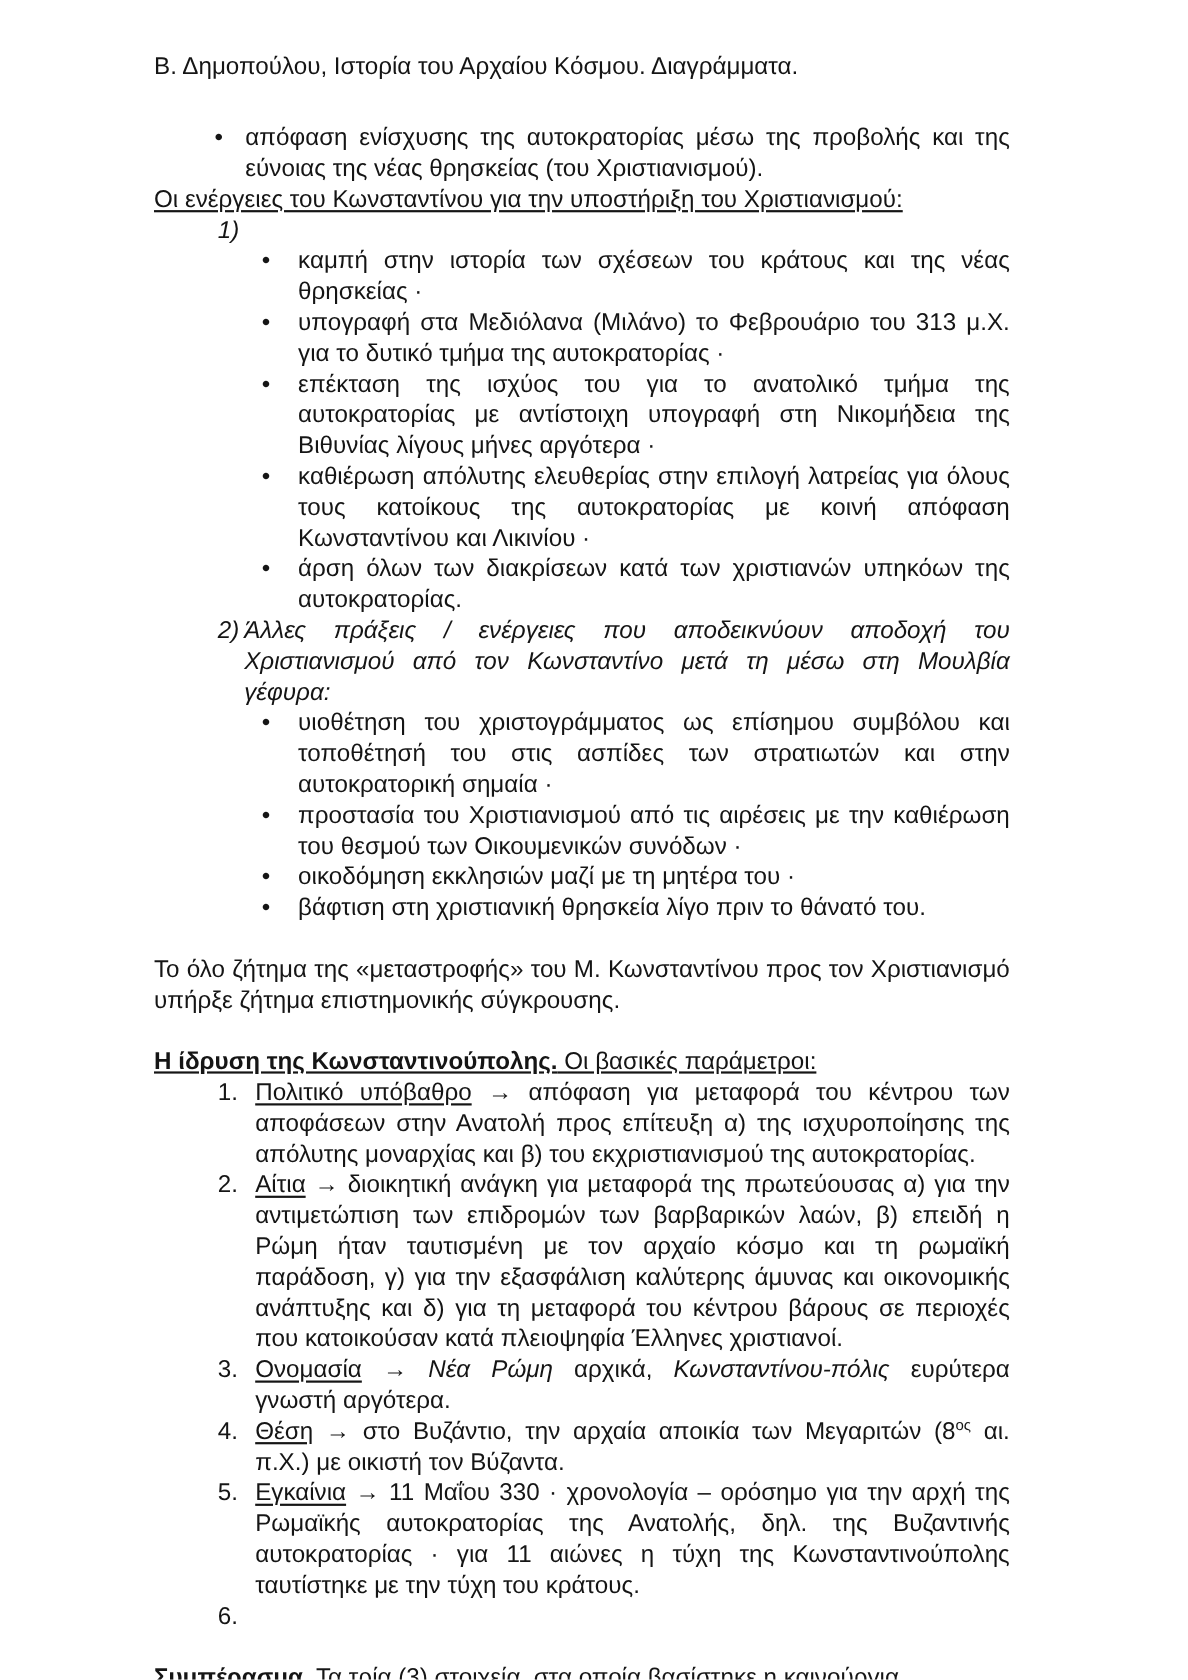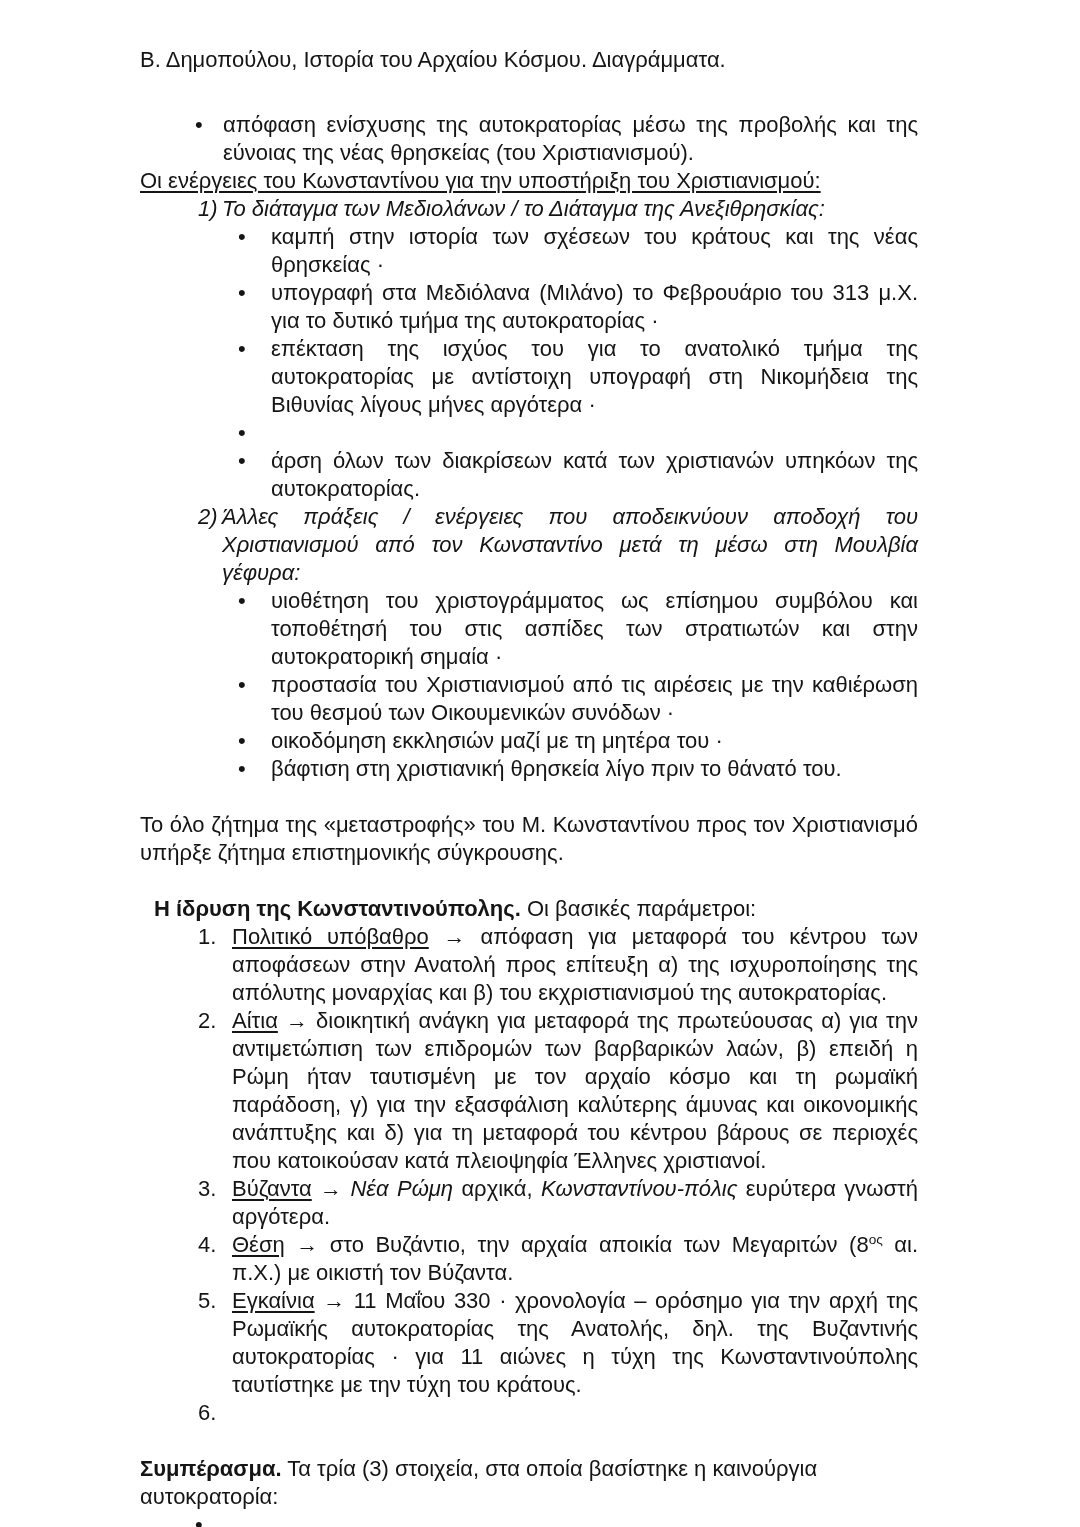--- a/index.html
+++ b/index.html
@@ -26,21 +26,21 @@
   .txt { flex: 1 1 auto; min-width: 0; }
 
   .section-heading { text-decoration: underline; text-underline-offset: 3px; }
   .group-title { font-style: italic; }
   .seg-u { text-decoration: underline; text-underline-offset: 3px; }
   .seg-i { font-style: italic; }
   .bold { font-weight: bold; }
   sup.seg-sup { font-size: 0.62em; vertical-align: super; line-height: 0; margin-top: 21px; }
 
   .paragraph { margin: 28px 0 0 0; }
-  .founding-heading { margin: 28px 0 0 14px; }
+  .founding-heading { margin: 28px 0 0 0; text-decoration: underline; }
   .conclusion-lead { margin: 28px 0 0 0; }
   .page-number { margin-top: 50px; text-align: center; }
 </style>
 </head>
 <body>
 
 <div class="page">
   <div class="content">
 
     <div class="doc-header">Β. Δημοπούλου, Ιστορία του Αρχαίου Κόσμου. Διαγράμματα.</div>
@@ -50,36 +50,36 @@
           <span class="marker m-intro">•</span>
           <span class="txt jt">απόφαση ενίσχυσης της αυτοκρατορίας μέσω της προβολής και της εύνοιας της νέας θρησκείας (του Χριστιανισμού).</span>
         </div>
       </div>
 
     <div class="section-heading">Οι ενέργειες του Κωνσταντίνου για την υποστήριξη του Χριστιανισμού:</div>
 
     <div id="actions-groups">
         <div class="row group-title">
           <span class="marker m-group">1)</span>
-          <span class="txt jt">Το διάταγμα των Μεδιολάνων / το Διάταγμα της Ανεξιθρησκίας:</span>
         </div>
         <div class="row">
           <span class="marker m-sub">•</span>
           <span class="txt jt">καμπή στην ιστορία των σχέσεων του κράτους και της νέας θρησκείας ·</span>
         </div>
         <div class="row">
           <span class="marker m-sub">•</span>
           <span class="txt jt">υπογραφή στα Μεδιόλανα (Μιλάνο) το Φεβρουάριο του 313 μ.Χ. για το δυτικό τμήμα της αυτοκρατορίας ·</span>
         </div>
         <div class="row">
           <span class="marker m-sub">•</span>
           <span class="txt jt">επέκταση της ισχύος του για το ανατολικό τμήμα της αυτοκρατορίας με αντίστοιχη υπογραφή στη Νικομήδεια της Βιθυνίας λίγους μήνες αργότερα ·</span>
         </div>
         <div class="row">
           <span class="marker m-sub">•</span>
+          <span class="txt jt">καθιέρωση απόλυτης ελευθερίας στην επιλογή λατρείας για όλους τους κατοίκους της αυτοκρατορίας με κοινή απόφαση Κωνσταντίνου και Λικινίου ·</span>
         </div>
         <div class="row">
           <span class="marker m-sub">•</span>
           <span class="txt jt">άρση όλων των διακρίσεων κατά των χριστιανών υπηκόων της αυτοκρατορίας.</span>
         </div>
         <div class="row group-title">
           <span class="marker m-group">2)</span>
           <span class="txt jt">Άλλες πράξεις / ενέργειες που αποδεικνύουν αποδοχή του Χριστιανισμού από τον Κωνσταντίνο μετά τη μέσω στη Μουλβία γέφυρα:</span>
         </div>
         <div class="row">
@@ -108,21 +108,21 @@
         <div class="row">
           <span class="marker m-num">1.</span>
           <span class="txt jt"><span class="seg-u">Πολιτικό υπόβαθρο</span><span class="seg"> → απόφαση για μεταφορά του κέντρου των αποφάσεων στην Ανατολή προς επίτευξη α) της ισχυροποίησης της απόλυτης μοναρχίας και β) του εκχριστιανισμού της αυτοκρατορίας.</span></span>
         </div>
         <div class="row">
           <span class="marker m-num">2.</span>
           <span class="txt jt"><span class="seg-u">Αίτια</span><span class="seg"> → διοικητική ανάγκη για μεταφορά της πρωτεύουσας α) για την αντιμετώπιση των επιδρομών των βαρβαρικών λαών, β) επειδή η Ρώμη ήταν ταυτισμένη με τον αρχαίο κόσμο και τη ρωμαϊκή παράδοση, γ) για την εξασφάλιση καλύτερης άμυνας και οικονομικής ανάπτυξης και δ) για τη μεταφορά του κέντρου βάρους σε περιοχές που κατοικούσαν κατά πλειοψηφία Έλληνες χριστιανοί.</span></span>
         </div>
         <div class="row">
           <span class="marker m-num">3.</span>
-          <span class="txt jt"><span class="seg-u">Βύζαντα</span><span class="seg"> → </span><span class="seg-i">Νέα Ρώμη</span><span class="seg"> αρχικά, </span><span class="seg-i">Κωνσταντίνου-πόλις</span><span class="seg"> ευρύτερα γνωστή αργότερα.</span></span>
+          <span class="txt jt"><span class="seg-u">Ονομασία</span><span class="seg"> → </span><span class="seg-i">Νέα Ρώμη</span><span class="seg"> αρχικά, </span><span class="seg-i">Κωνσταντίνου-πόλις</span><span class="seg"> ευρύτερα γνωστή αργότερα.</span></span>
         </div>
         <div class="row">
           <span class="marker m-num">4.</span>
           <span class="txt jt"><span class="seg-u">Θέση</span><span class="seg"> → στο Βυζάντιο, την αρχαία αποικία των Μεγαριτών (8</span><sup class="seg-sup">ος</sup><span class="seg"> αι. π.Χ.) με οικιστή τον Βύζαντα.</span></span>
         </div>
         <div class="row">
           <span class="marker m-num">5.</span>
           <span class="txt jt"><span class="seg-u">Εγκαίνια</span><span class="seg"> → 11 Μαΐου 330 · χρονολογία – ορόσημο για την αρχή της Ρωμαϊκής αυτοκρατορίας της Ανατολής, δηλ. της Βυζαντινής αυτοκρατορίας · για 11 αιώνες η τύχη της Κωνσταντινούπολης ταυτίστηκε με την τύχη του κράτους.</span></span>
         </div>
         <div class="row">

